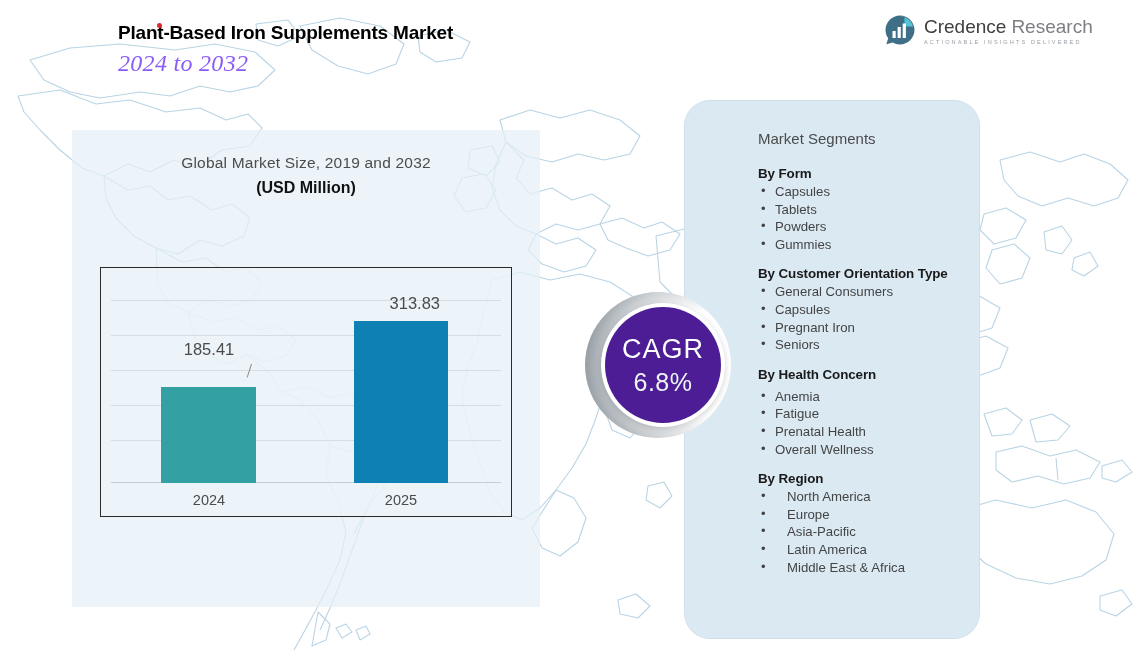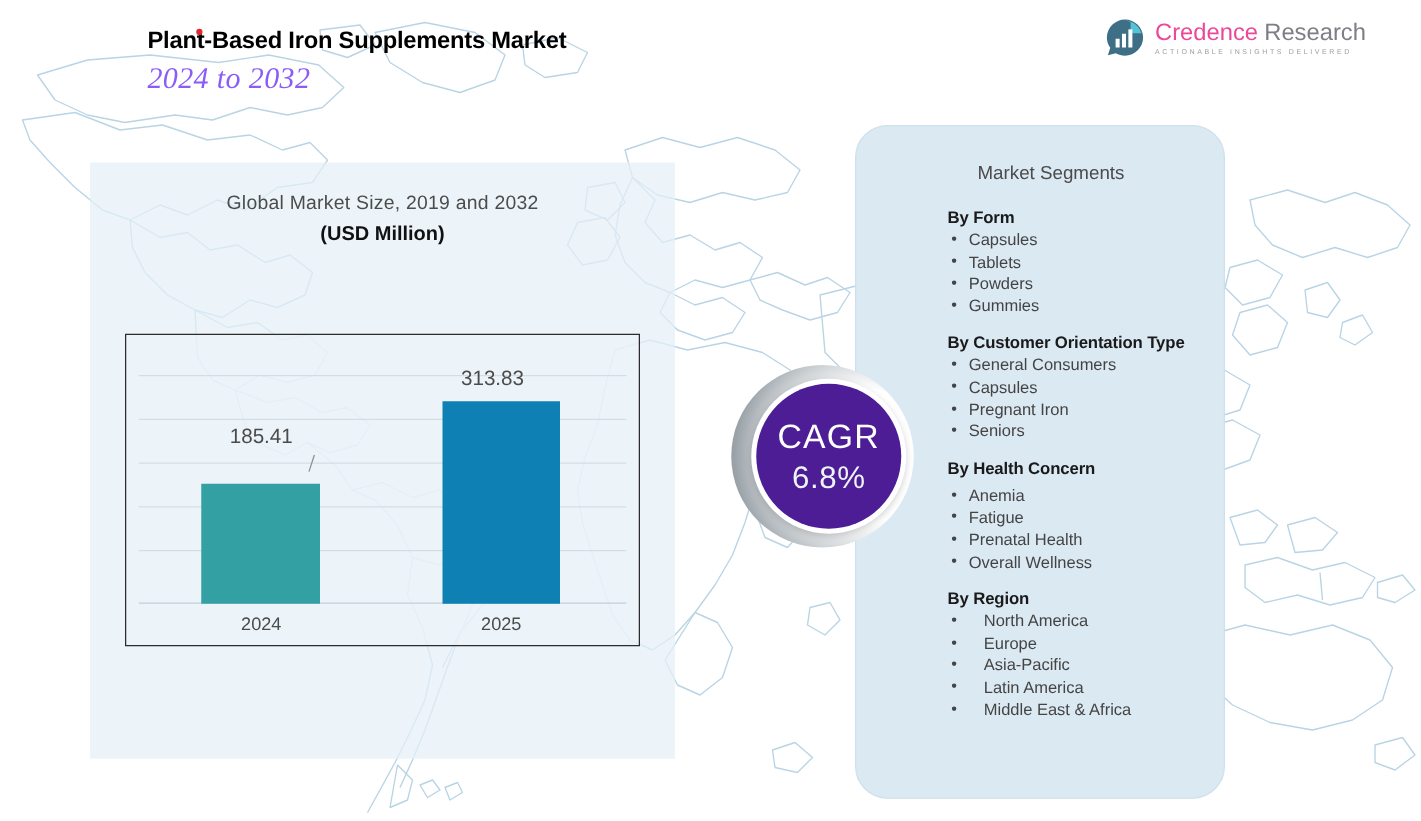--- a/index.html
+++ b/index.html
@@ -44,21 +44,21 @@
   .red-dot{
     position:absolute;left:157px;top:23px;width:5px;height:5px;
     border-radius:50%;background:#e3262b;z-index:5;
   }
 
   
   .logo{position:absolute;left:884px;top:14px;z-index:4;display:flex;align-items:center;}
   .logo-mark{width:32px;height:32px;margin-right:8px;flex:0 0 auto;}
   .logo-text{display:flex;flex-direction:column;justify-content:center;}
   .logo-line1{font-size:19px;line-height:21px;white-space:nowrap;}
-  .logo-cred{color:#ec4899;}
+  .logo-cred{color:#404040;}
   .logo-res{color:#7e7e84;margin-left:5px;}
   .logo-tag{
     font-size:5.6px;color:#9aa0a6;letter-spacing:2.1px;
     margin-top:2px;white-space:nowrap;text-transform:uppercase;
   }
 
   
   .chart-title-wrap{position:absolute;left:72px;top:154px;width:468px;text-align:center;z-index:3;}
   .chart-title{font-size:15.5px;color:#4c4c4c;letter-spacing:0.2px;}
   .chart-units{font-size:16px;font-weight:bold;color:#111;margin-top:7px;}
@@ -72,21 +72,21 @@
   .plot{position:absolute;left:0;top:0;right:0;bottom:0;}
   .gridline{position:absolute;left:10px;right:10px;height:1px;background:#d4dde4;}
   .axis-base{position:absolute;left:10px;right:10px;height:1px;background:#c3ced6;}
   .bar{position:absolute;bottom:33px;}
   .bar-2024{left:60px;width:95px;height:80px;background:#33a1a3;}
   .bar-2032{left:253px;width:94px;height:175px;background:#0f80b3;}
   .bar-value{
     position:absolute;font-size:16.5px;color:#4b4b4b;text-align:center;width:120px;
   }
   .val-2024{left:48px;top:104px;}
-  .val-2032{left:233px;top:16px;}
+  .val-2032{left:219px;top:16px;text-align:right;}
   .leader{position:absolute;left:150px;top:126px;width:1px;height:14px;background:#8e8e8e;transform:rotate(18deg);transform-origin:top center;}
   .cat-label{
     position:absolute;bottom:8px;font-size:14.5px;color:#4b4b4b;text-align:center;width:120px;
   }
   .cat-2024{left:48px;}
   .cat-2032{left:240px;}
 
   
   .cagr-wrap{position:absolute;left:585px;top:292px;width:160px;height:158px;z-index:5;}
   .cagr-shadow{
@@ -101,21 +101,21 @@
   .cagr-circle{
     position:absolute;left:20px;top:15px;width:116px;height:116px;border-radius:50%;
     background:#4c1d95;
     display:flex;flex-direction:column;align-items:center;justify-content:center;
   }
   .cagr-label{color:#fff;font-size:27px;letter-spacing:1px;line-height:1;}
   .cagr-value{color:#eef4f6;font-size:25px;margin-top:7px;line-height:1;letter-spacing:0.5px;}
 
   
   .segments{position:absolute;left:758px;top:130px;width:220px;z-index:3;color:#3c3c3c;}
-  .seg-heading{font-size:15px;color:#4b4b4b;margin-bottom:19px;margin-left:24px;}
+  .seg-heading{font-size:15px;color:#4b4b4b;margin-bottom:19px;}
   .seg-group{margin-bottom:13px;}
   .seg-title{font-size:13.4px;font-weight:bold;color:#1a1a1a;margin-bottom:2px;letter-spacing:-0.1px;}
   .seg-list{list-style:none;margin:0;padding:0;}
   .seg-list li{
     font-size:13.2px;color:#444;line-height:17.6px;
     padding-left:17px;position:relative;
   }
   .seg-list li:before{
     content:"\2022";position:absolute;left:3px;top:-1px;color:#444;font-size:13px;
   }

